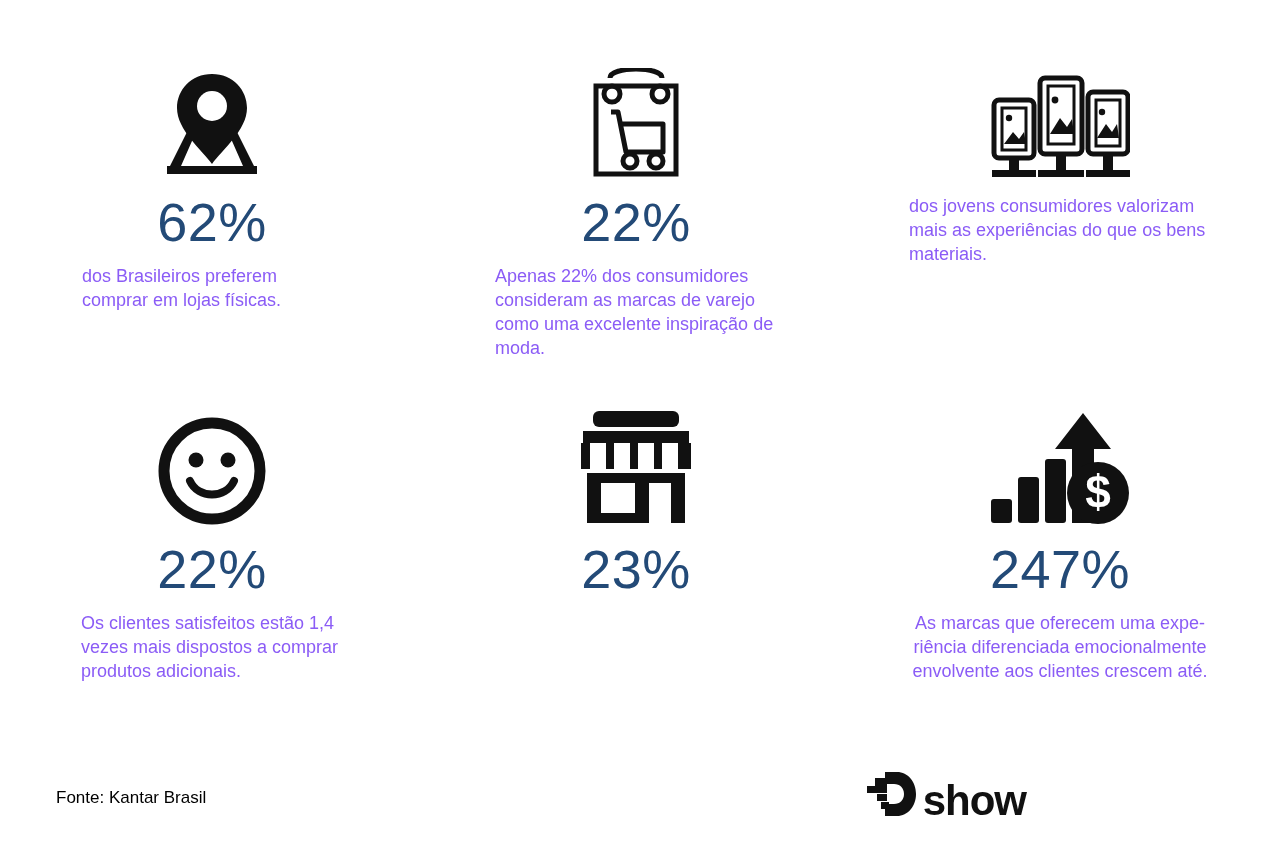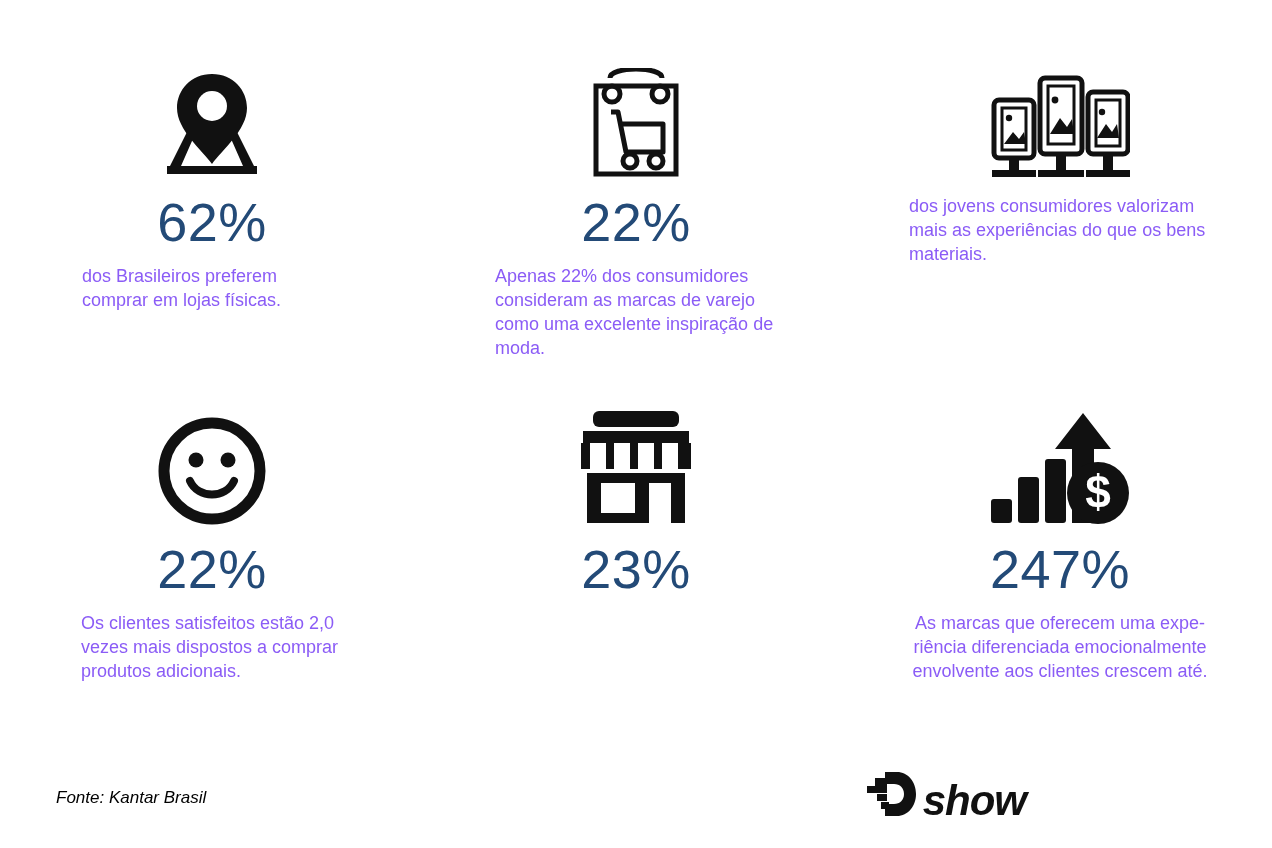--- a/index.html
+++ b/index.html
@@ -66,21 +66,21 @@
   .cell-5 .desc{max-width:286px;}
   .cell-6 .desc{max-width:318px;}
 
   .cell-1 .stat{margin-left:0;}
   .cell-6 .stat{margin-bottom:0;}
 
   
   .footer{
     position:absolute;
     left:0;bottom:0;
-    width:1084px;height:96px;font-style:italic;
+    width:1084px;height:96px;
   }
   .source{
     position:absolute;
     left:56px;top:36px;
     font-size:17px;
     color:#000000;
   }
   .logo{
     position:absolute;
     right:58px;top:18px;
@@ -165,21 +165,21 @@
     <div class="cell cell-4">
       <div class="icon-wrap">
         <svg width="112" height="112" viewBox="0 0 112 112" aria-hidden="true">
           <circle cx="56" cy="56" r="48" fill="none" stroke="#111111" stroke-width="11"></circle>
           <circle cx="40" cy="45" r="7.5" fill="#111111"></circle>
           <circle cx="72" cy="45" r="7.5" fill="#111111"></circle>
           <path d="M34 66 C42 84 70 84 78 66" fill="none" stroke="#111111" stroke-width="8" stroke-linecap="round"></path>
         </svg>
       </div>
       <div class="stat">22%</div>
-      <div class="desc">Os clientes satisfeitos estão 2,0 vezes mais dispostos a comprar produtos adicionais.</div>
+      <div class="desc">Os clientes satisfeitos estão 1,4 vezes mais dispostos a comprar produtos adicionais.</div>
     </div>
 
     <div class="cell cell-5">
       <div class="icon-wrap">
         <svg width="126" height="118" viewBox="0 0 126 118" aria-hidden="true">
           <rect x="20" y="2" width="86" height="16" rx="6" fill="#111111"></rect>
           <rect x="10" y="22" width="106" height="12" fill="#111111"></rect>
 
           <path d="M8 34 L118 34 L118 58 C112 62 106 58 106 58 L106 34 Z" fill="#111111"></path>
           <path d="M8 34 L118 34 L118 60 L8 60 Z" fill="#111111"></path>

